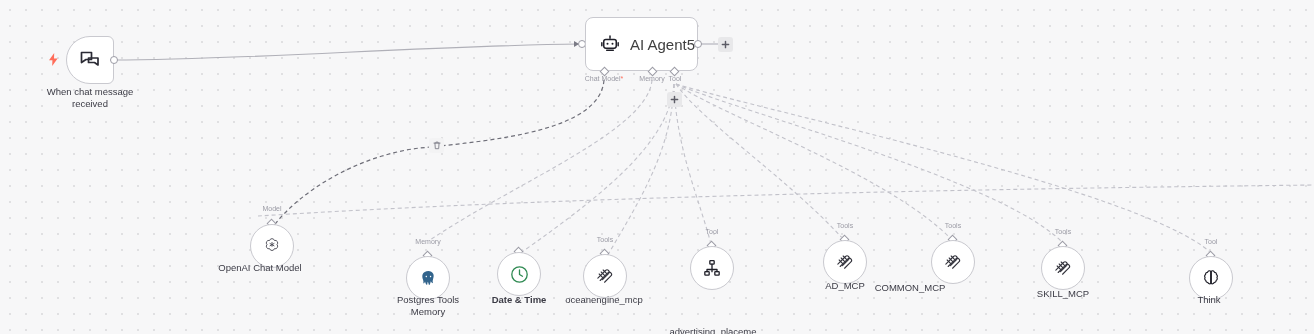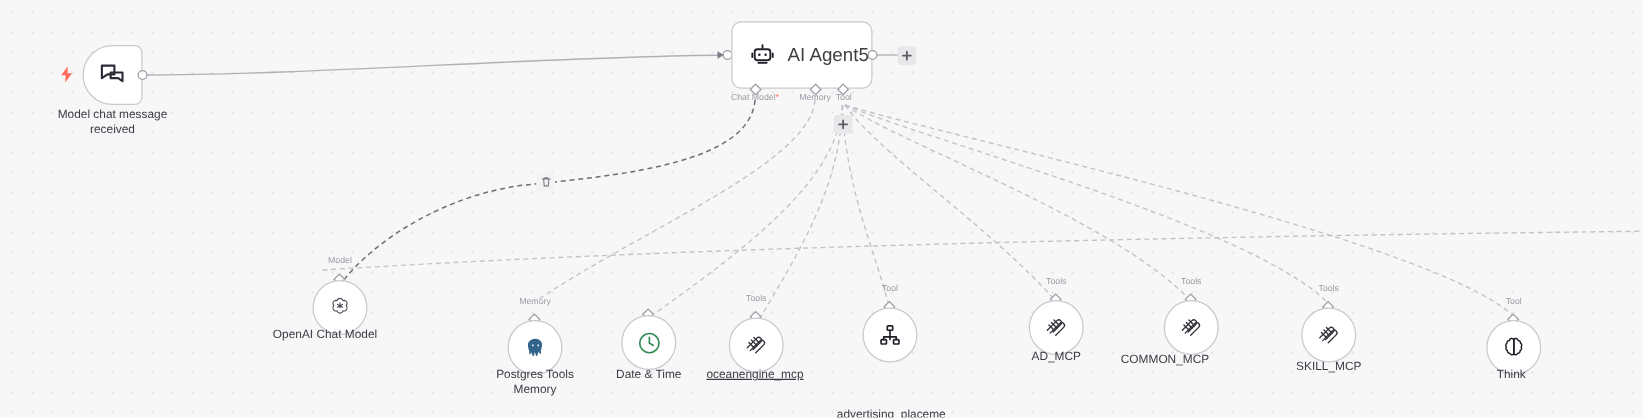--- a/index.html
+++ b/index.html
@@ -172,21 +172,21 @@
   </div>
   <div class="trigger-node" style="left:66px; top:36px;">
     <span class="icon">
       <svg width="24" height="24" viewBox="0 0 24 24" fill="none" stroke="#2b2b35" stroke-width="1.7" stroke-linecap="round" stroke-linejoin="round">
         <path d="M3.5 4.5 h10 v7 h-5.5 l-4.5 3 z"></path>
         <path d="M10.5 10 h9.5 v7 l-3.5 -2.5 h-6 z"></path>
       </svg>
     </span>
   </div>
   <div class="port-circle" style="left:110px; top:56px;"></div>
-  <div class="node-label" style="left:25px; top:86px; width:130px;">Model chat message
+  <div class="node-label" style="left:25px; top:86px; width:130px;">When chat message
 received</div>
 
   <div class="port-arrow" style="left:574px; top:40.5px;"></div>
   <div class="port-circle" style="left:578px; top:40px;"></div>
   <div class="agent-node" style="left:585px; top:17px; width:113px;">
     <span class="icon">
       <svg width="20" height="20" viewBox="0 0 24 24" fill="none" stroke="#1f1f28" stroke-width="1.8" stroke-linecap="round" stroke-linejoin="round">
         <path d="M12 2.5 v2.5"></path>
         <rect x="4.5" y="6.5" width="15" height="10.5" rx="2.5"></rect>
         <circle cx="9" cy="11.8" r="1.2" fill="#1f1f28" stroke="none"></circle>
@@ -253,34 +253,34 @@
 
   <div class="port-diamond" style="left:515px; top:248px;"></div>
   <div class="sub-node" style="left:497px; top:252px;">
     <span class="icon">
       <svg width="21" height="21" viewBox="0 0 24 24" fill="none" stroke="#2f8a52" stroke-width="1.5" stroke-linecap="round" stroke-linejoin="round">
         <circle cx="12" cy="12" r="8.8"></circle>
         <path d="M12 6.8 V12 l3.4 2"></path>
       </svg>
     </span>
   </div>
-  <div class="node-label" style="left:476px; top:294px; width:86px;">Date &amp; Time</div>
+  <div class="node-label" style="left:476px; top:294px; width:86px;font-weight:bold;">Date &amp; Time</div>
 
   <div class="port-label" style="left:577px; top:236px; width:56px;">Tools</div>
   <div class="port-diamond" style="left:601px; top:250px;"></div>
   <div class="sub-node" style="left:583px; top:254px;">
     <span class="icon">
       <svg width="20" height="20" viewBox="0 0 24 24" fill="none" stroke="#33333c" stroke-width="1.3" stroke-linecap="round" stroke-linejoin="round">
         <path d="M3.4 14.6 L12.6 5.4 a2.6 2.6 0 0 1 3.7 3.7 L9 16.4"></path>
         <path d="M6.2 17.4 L15.4 8.2 a2.6 2.6 0 0 1 3.7 3.7 l-7.6 7.6"></path>
         <path d="M5 9.6 l5.2 5.2 M7.4 7.2 l5.2 5.2 M9.8 4.8 l5.2 5.2"></path>
       </svg>
     </span>
   </div>
-  <div class="node-label" style="left:549px; top:294px; width:110px;text-decoration:underline;">oceanengine_mcp</div>
+  <div class="node-label" style="left:549px; top:294px; width:110px;">oceanengine_mcp</div>
 
   <div class="port-label" style="left:690px; top:228px; width:44px;">Tool</div>
   <div class="port-diamond" style="left:708px; top:242px;"></div>
   <div class="sub-node" style="left:690px; top:246px;">
     <span class="icon">
       <svg width="20" height="20" viewBox="0 0 24 24" fill="none" stroke="#1f1f28" stroke-width="1.6" stroke-linecap="round" stroke-linejoin="round">
         <rect x="9.4" y="3.2" width="5.2" height="4.2" rx="0.8"></rect>
         <rect x="3.4" y="16.4" width="5.2" height="4.2" rx="0.8"></rect>
         <rect x="15.4" y="16.4" width="5.2" height="4.2" rx="0.8"></rect>
         <path d="M12 7.4 v4 M6 16.4 v-2.6 h12 v2.6 M12 11.4 v5"></path>
@@ -307,21 +307,21 @@
   <div class="port-diamond" style="left:949px; top:236px;"></div>
   <div class="sub-node" style="left:931px; top:240px;">
     <span class="icon">
       <svg width="20" height="20" viewBox="0 0 24 24" fill="none" stroke="#33333c" stroke-width="1.3" stroke-linecap="round" stroke-linejoin="round">
         <path d="M3.4 14.6 L12.6 5.4 a2.6 2.6 0 0 1 3.7 3.7 L9 16.4"></path>
         <path d="M6.2 17.4 L15.4 8.2 a2.6 2.6 0 0 1 3.7 3.7 l-7.6 7.6"></path>
         <path d="M5 9.6 l5.2 5.2 M7.4 7.2 l5.2 5.2 M9.8 4.8 l5.2 5.2"></path>
       </svg>
     </span>
   </div>
-  <div class="node-label" style="left:880px; top:282px; width:104px;">COMMON_MCP</div>
+  <div class="node-label" style="left:858px; top:282px; width:104px;">COMMON_MCP</div>
 
   <div class="port-label" style="left:1041px; top:228px; width:44px;">Tools</div>
   <div class="port-diamond" style="left:1059px; top:242px;"></div>
   <div class="sub-node" style="left:1041px; top:246px;">
     <span class="icon">
       <svg width="20" height="20" viewBox="0 0 24 24" fill="none" stroke="#33333c" stroke-width="1.3" stroke-linecap="round" stroke-linejoin="round">
         <path d="M3.4 14.6 L12.6 5.4 a2.6 2.6 0 0 1 3.7 3.7 L9 16.4"></path>
         <path d="M6.2 17.4 L15.4 8.2 a2.6 2.6 0 0 1 3.7 3.7 l-7.6 7.6"></path>
         <path d="M5 9.6 l5.2 5.2 M7.4 7.2 l5.2 5.2 M9.8 4.8 l5.2 5.2"></path>
       </svg>

